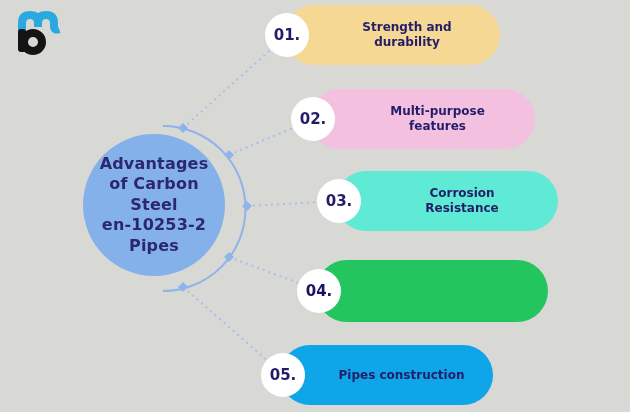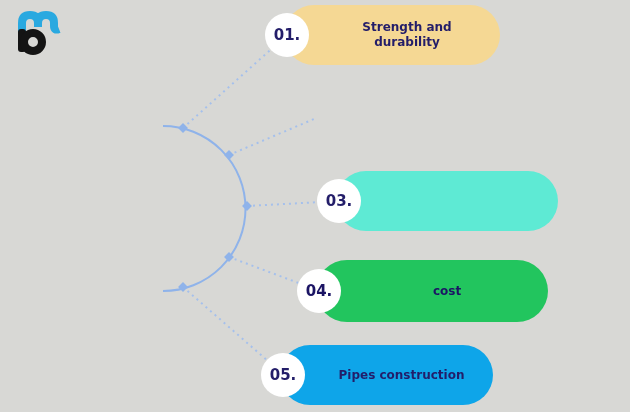--- a/index.html
+++ b/index.html
@@ -57,20 +57,27 @@
 <body>
 
 <div class="stage" style="background: rgb(216, 216, 213);">
 
   <svg class="logo" viewBox="0 0 56 50">
     <path d="M14 34 V17 Q14 9 22 9 Q30 9 30 17 V21 M30 17 Q30 9 38 9 Q46 9 46 17 V20 Q46 25 51 23" fill="none" stroke-width="8" stroke="#2aa9e0"></path>
     <rect x="10" y="23" width="8" height="23" rx="3" fill="#141414"></rect>
     <circle cx="25" cy="36" r="9" fill="none" stroke-width="8" stroke="#141414"></circle>
   </svg>
 
+  <div class="hub" style="background: rgb(132, 177, 234);">
+    <div class="hub-title" style="color: rgb(44, 39, 112);">Advantages
+of Carbon
+Steel
+en-10253-2
+Pipes</div>
+  </div>
 
   <svg class="connectors" viewBox="0 0 630 412">
     <path d="M163 126 A 82.5 82.5 0 0 1 163 291" fill="none" stroke-width="2" stroke="#8fb3ea"></path>
 
     <line x1="183" y1="128" x2="287" y2="35" stroke-width="2" stroke-dasharray="2 4" stroke="#a5c0ec"></line>
     <line x1="229" y1="155" x2="314" y2="119" stroke-width="2" stroke-dasharray="2 4" stroke="#a5c0ec"></line>
     <line x1="247" y1="206" x2="340" y2="201" stroke-width="2" stroke-dasharray="2 4" stroke="#a5c0ec"></line>
     <line x1="229" y1="257" x2="320" y2="291" stroke-width="2" stroke-dasharray="2 4" stroke="#a5c0ec"></line>
     <line x1="183" y1="287" x2="284" y2="375" stroke-width="2" stroke-dasharray="2 4" stroke="#a5c0ec"></line>
 
@@ -82,32 +89,40 @@
   </svg>
 
   <div class="pill item-0" style="background: rgb(245, 216, 148);">
     <div class="num-circle">
       <span class="num-text" style="color: rgb(35, 29, 105);">01.</span>
     </div>
     <div class="pill-label" style="color: rgb(35, 29, 105);">Strength and
 durability</div>
   </div>
 
+  <div class="pill item-1" style="background: rgb(243, 192, 223);">
+    <div class="num-circle">
+      <span class="num-text" style="color: rgb(35, 29, 105);">02.</span>
+    </div>
+    <div class="pill-label" style="color: rgb(35, 29, 105);">Multi-purpose
+features</div>
+  </div>
 
   <div class="pill item-2" style="background: #5eead4;">
     <div class="num-circle">
       <span class="num-text" style="color: rgb(35, 29, 105);">03.</span>
     </div>
+    <div class="pill-label" style="color: rgb(35, 29, 105);">Corrosion
+Resistance</div>
   </div>
 
   <div class="pill item-3" style="background: #22c55e;">
     <div class="num-circle">
       <span class="num-text" style="color: rgb(27, 20, 100);">04.</span>
     </div>
-    <div class="pill-label" style="color: rgb(27, 20, 100);">cost</div>
   </div>
 
   <div class="pill item-4" style="background: #0ea5e9;">
     <div class="num-circle">
       <span class="num-text" style="color: rgb(35, 29, 105);">05.</span>
     </div>
     <div class="pill-label" style="color: rgb(35, 29, 105);">Pipes construction</div>
   </div>
 
 </div>

